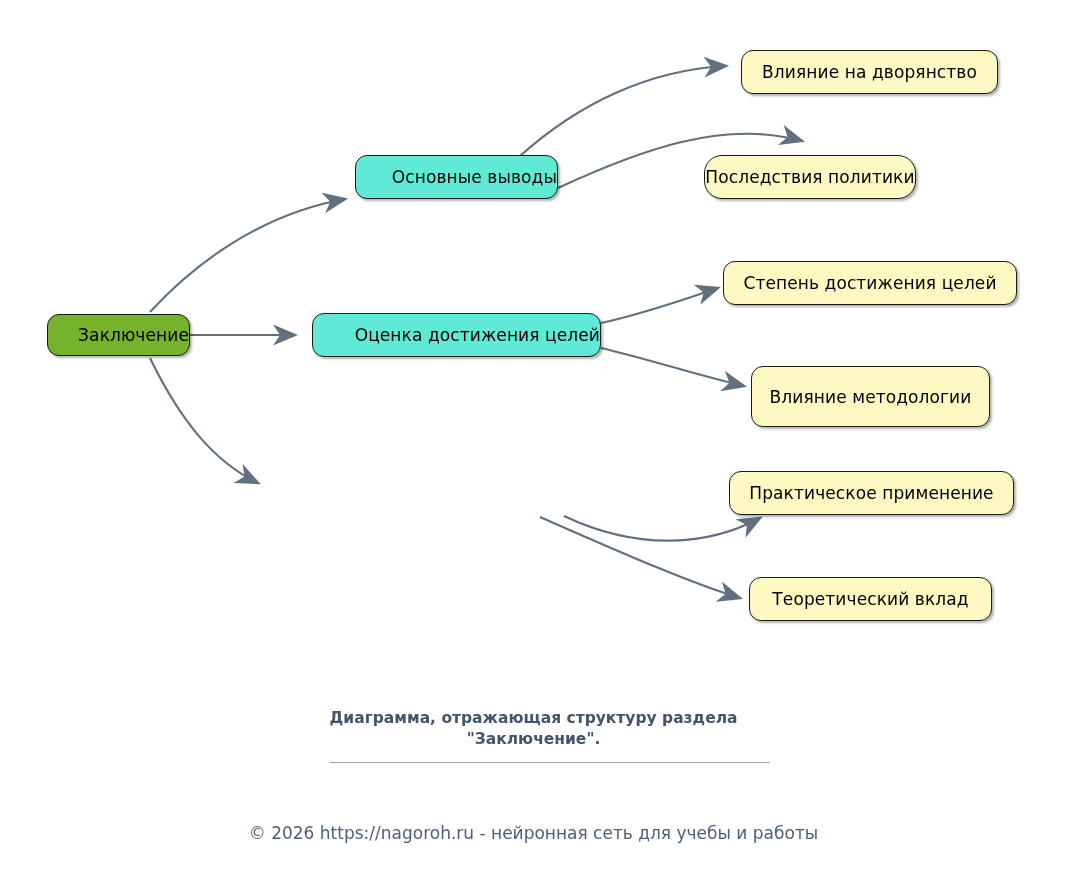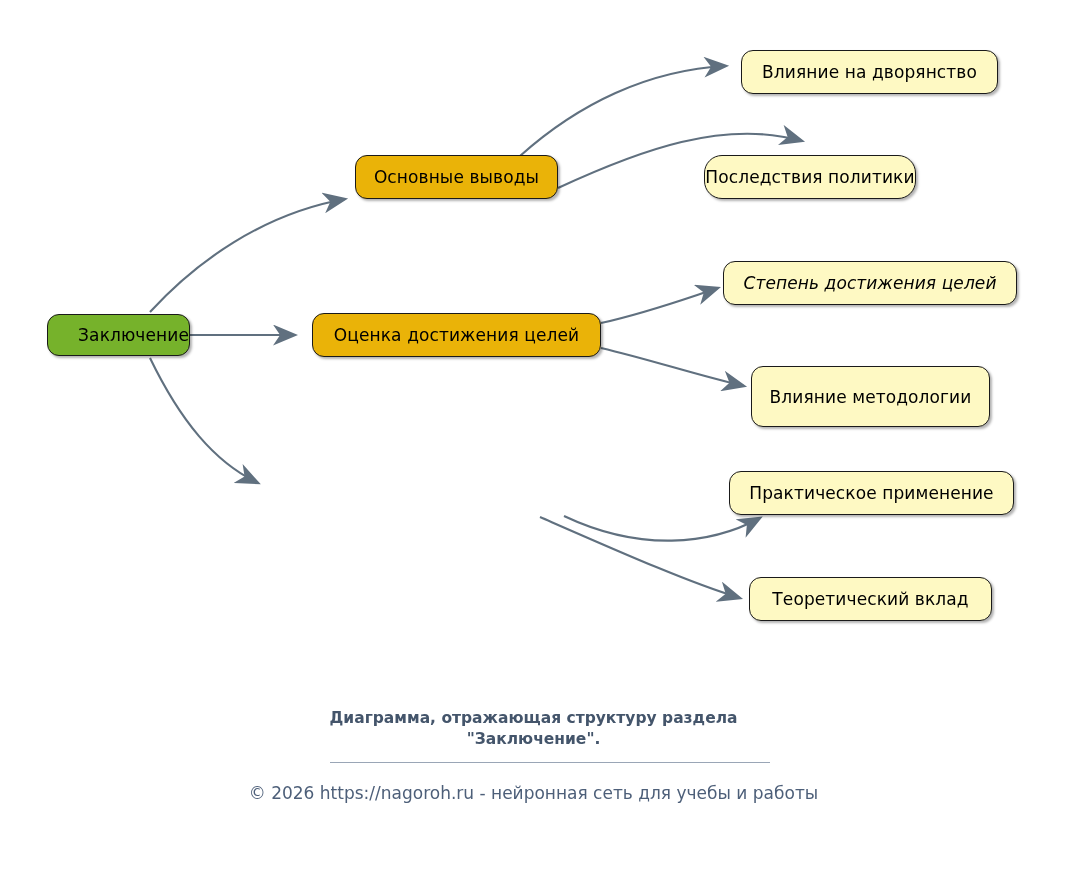--- a/index.html
+++ b/index.html
@@ -44,21 +44,22 @@
     color: #000000;
     white-space: nowrap;
     letter-spacing: 0.1px;
     box-shadow: 2px 2px 2.5px rgba(0,0,0,0.30);
   }
 
   .node-root {
     background: #76b22b;
   }
   .node-branch {
-    background: #eab308;
+    background: #5eead4;
+    justify-content: flex-end;
   }
   .node-leaf {
     background: #fef9c3;
   }
 
   .caption {
     position: absolute;
     left: 0;
     width: 1067px;
     text-align: center;
@@ -74,20 +75,21 @@
     background: #9aa6b6;
   }
   .footer {
     position: absolute;
     left: 0;
     width: 1067px;
     text-align: center;
     font-family: "DejaVu Sans", sans-serif;
     font-size: 17px;
     color: #4d5f79;
+    margin-top: 40px;
   }
 </style>
 </head>
 <body>
 
 <div id="canvas">
 
   <svg class="edges" viewBox="0 0 1067 879" xmlns="http://www.w3.org/2000/svg">
     <defs>
       <marker id="arrow" viewBox="0 0 12 10" refX="10.5" refY="5" markerWidth="12" markerHeight="10" orient="auto-start-reverse">
@@ -125,21 +127,21 @@
 
 
   <div class="node node-leaf" style="left:741px; top:50px; width:257px; height:44px;">
     <span>Влияние на дворянство</span>
   </div>
 
   <div class="node node-leaf" style="left:704px; top:155px; width:212px; height:44px;border-radius:18px;">
     <span>Последствия политики</span>
   </div>
 
-  <div class="node node-leaf" style="left:723px; top:261px; width:294px; height:44px;font-style:italic;">
+  <div class="node node-leaf" style="left:723px; top:261px; width:294px; height:44px;">
     <span>Степень достижения целей</span>
   </div>
 
   <div class="node node-leaf" style="left:751px; top:366px; width:239px; height:61px;">
     <span>Влияние методологии</span>
   </div>
 
   <div class="node node-leaf" style="left:729px; top:471px; width:285px; height:44px;">
     <span>Практическое применение</span>
   </div>

